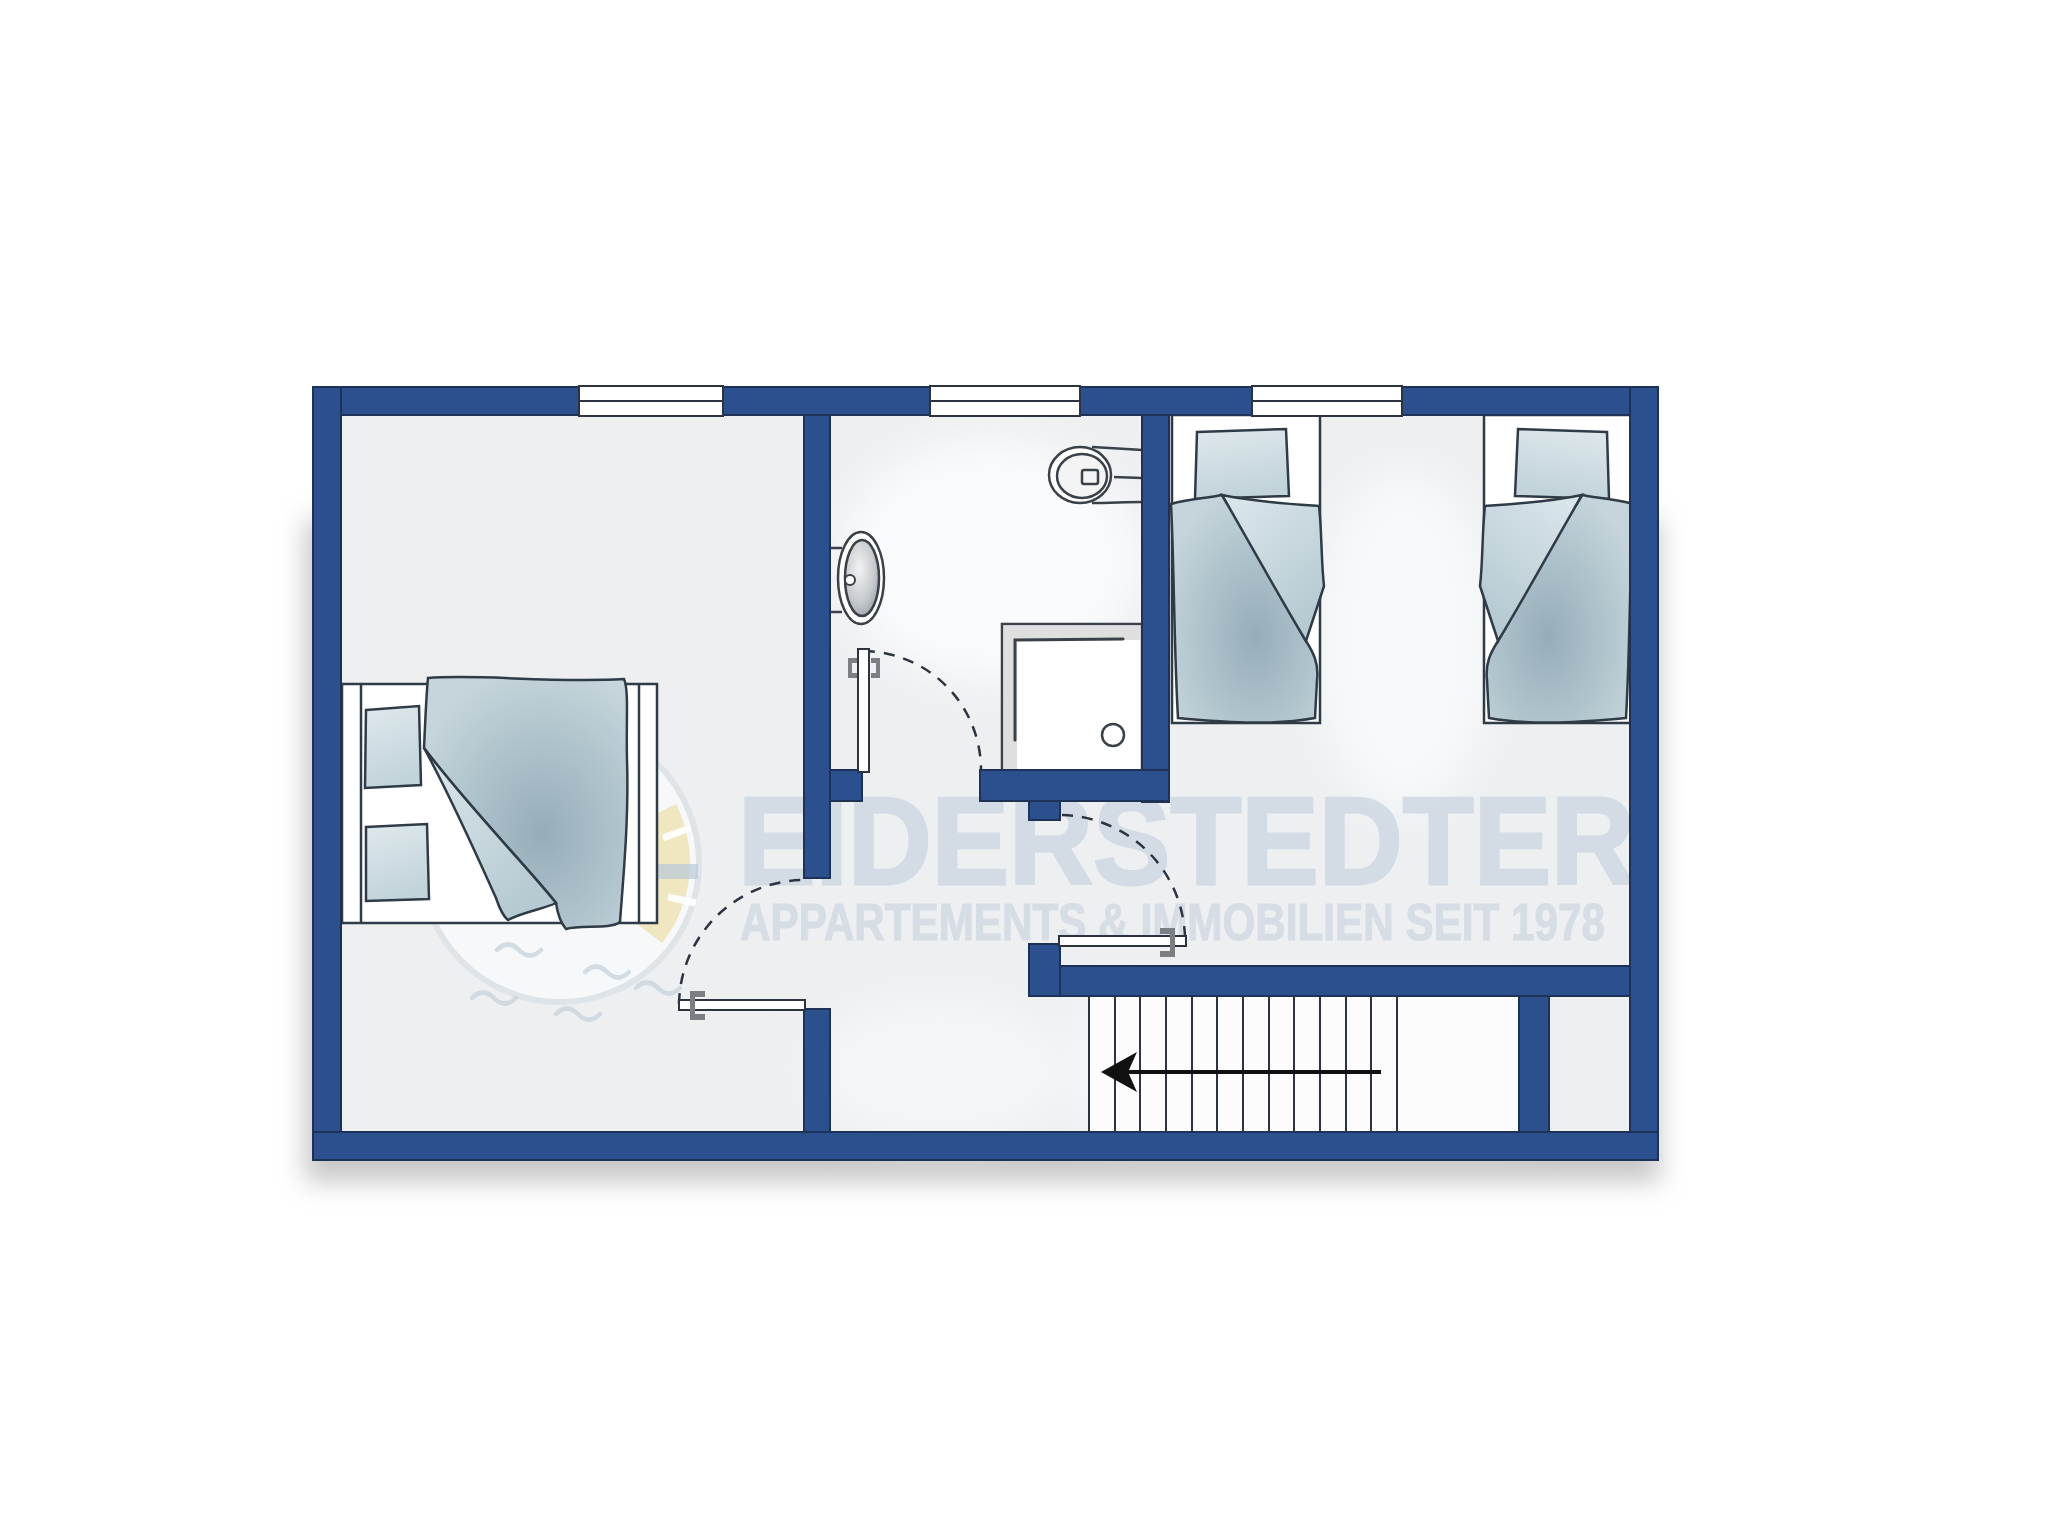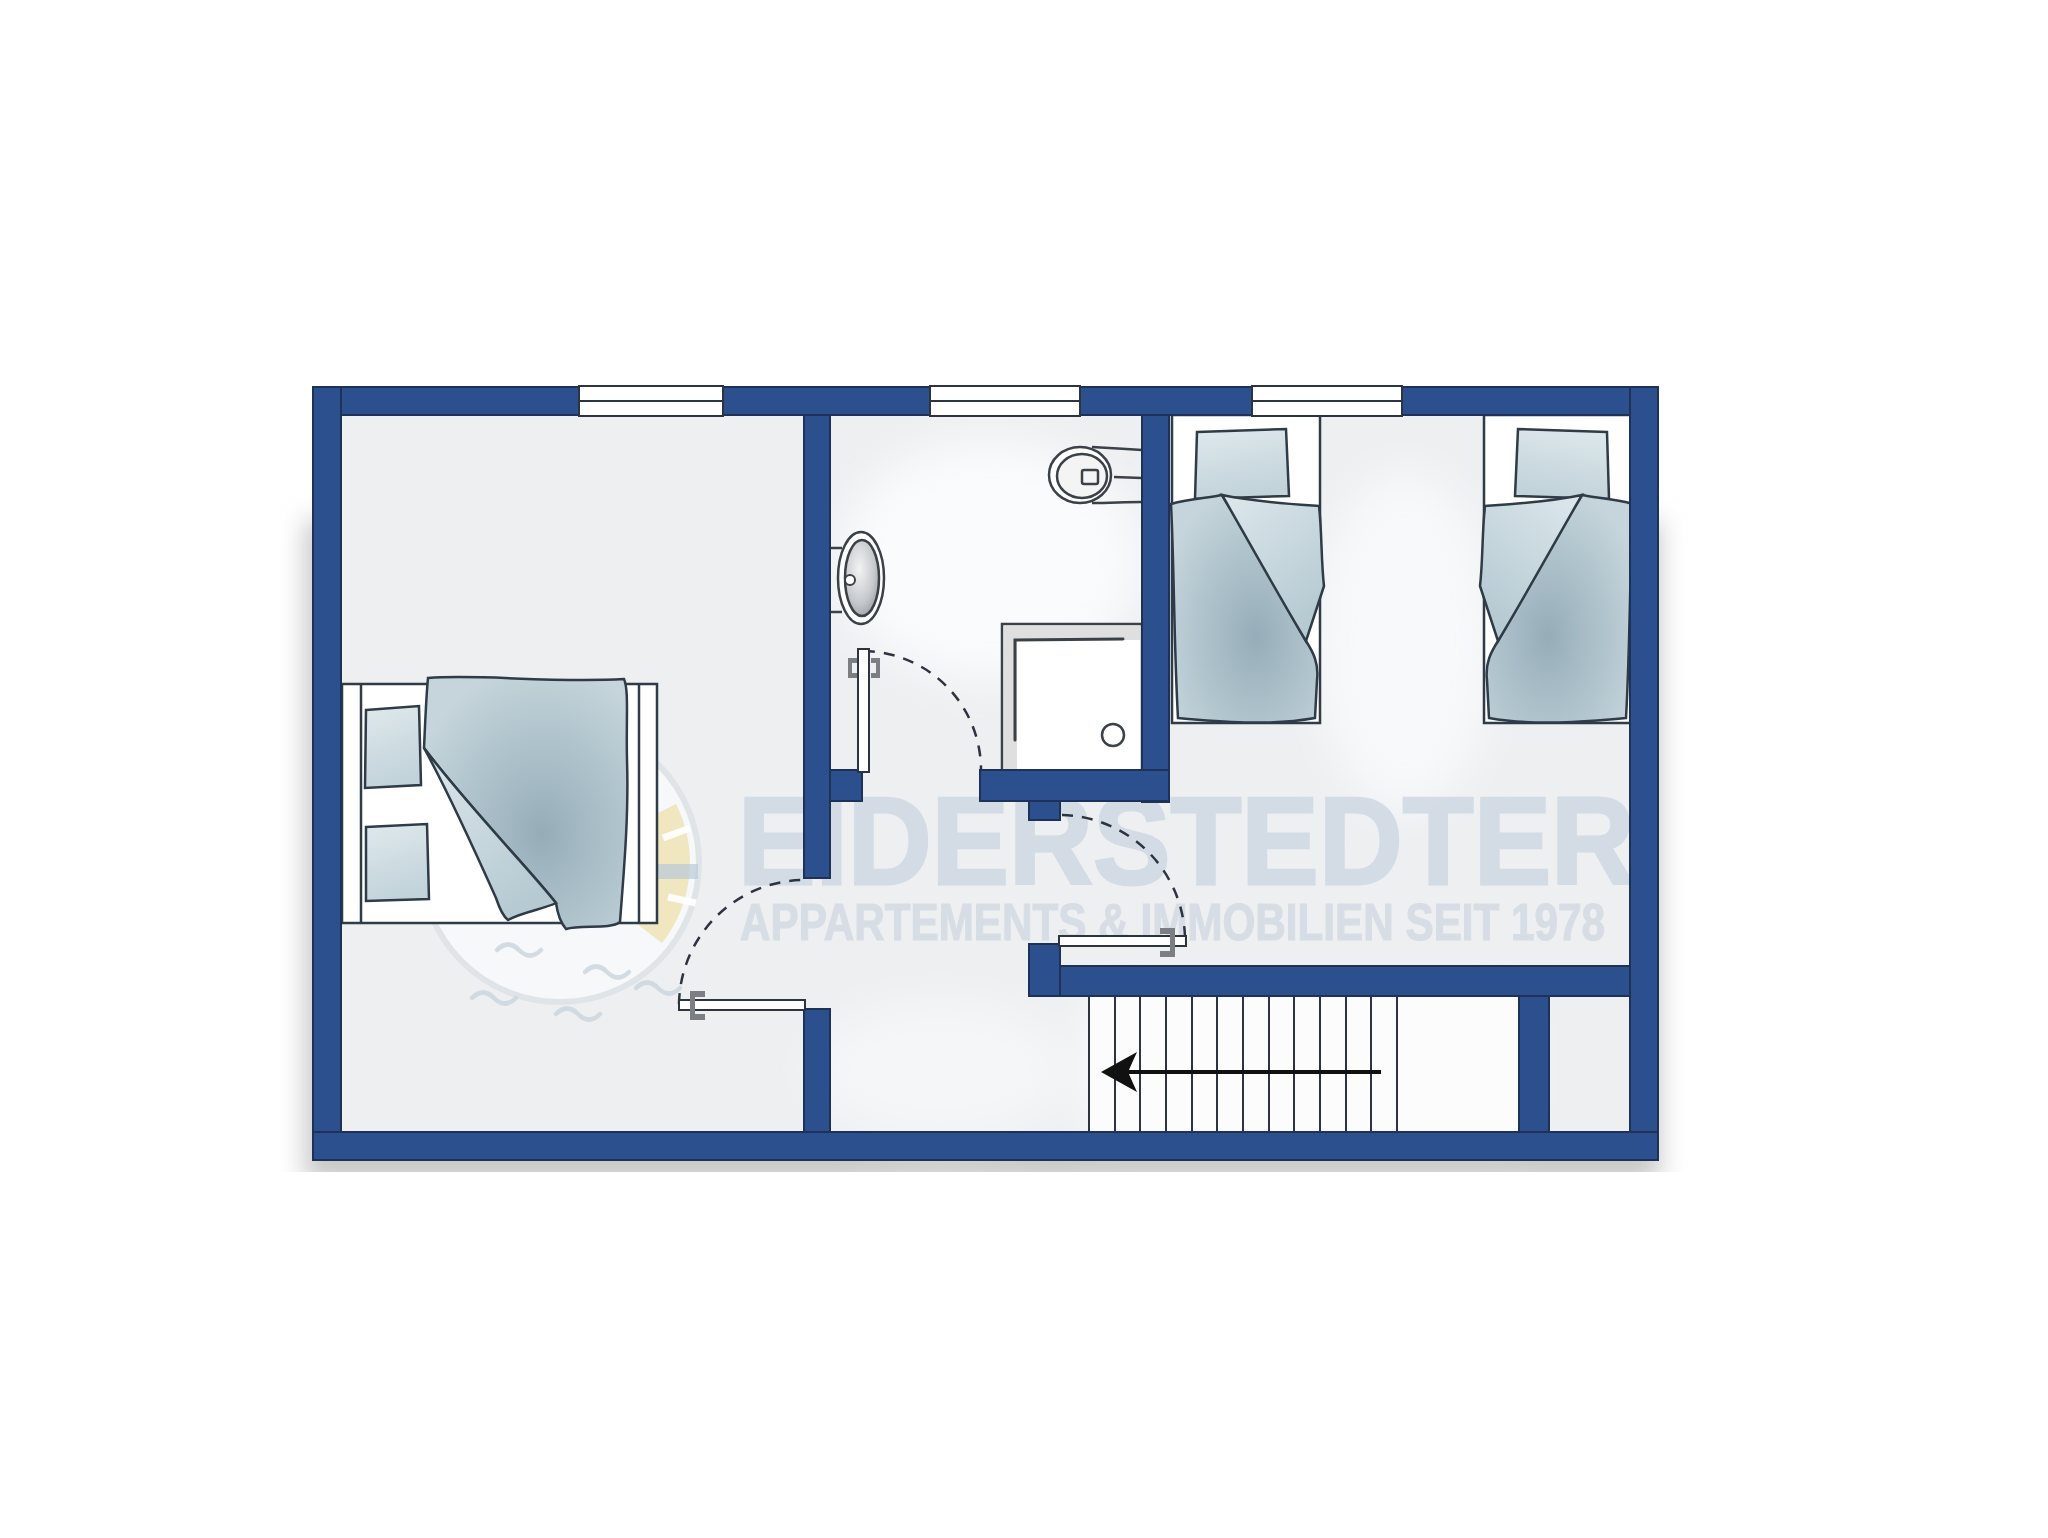--- a/index.html
+++ b/index.html
@@ -1,16 +1,16 @@
 <!DOCTYPE html>
 <html><head>
 <meta charset="utf-8">
 <style>
   html,body{margin:0;padding:0;background:#ffffff;}
-  #stage{position:relative;width:2048px;height:1172px;background:#ffffff;overflow:hidden;
+  #stage{position:relative;width:2048px;height:1538px;background:#ffffff;overflow:hidden;
          font-family:"Liberation Sans", sans-serif;}
   svg{position:absolute;top:0;left:0;}
 </style>
 </head>
 <body>
 <div id="stage">
 <svg width="2048" height="1538" viewBox="0 0 2048 1538">
 <defs>
   <filter id="soft" x="-20%" y="-20%" width="140%" height="140%">
     <feGaussianBlur stdDeviation="13"></feGaussianBlur>

